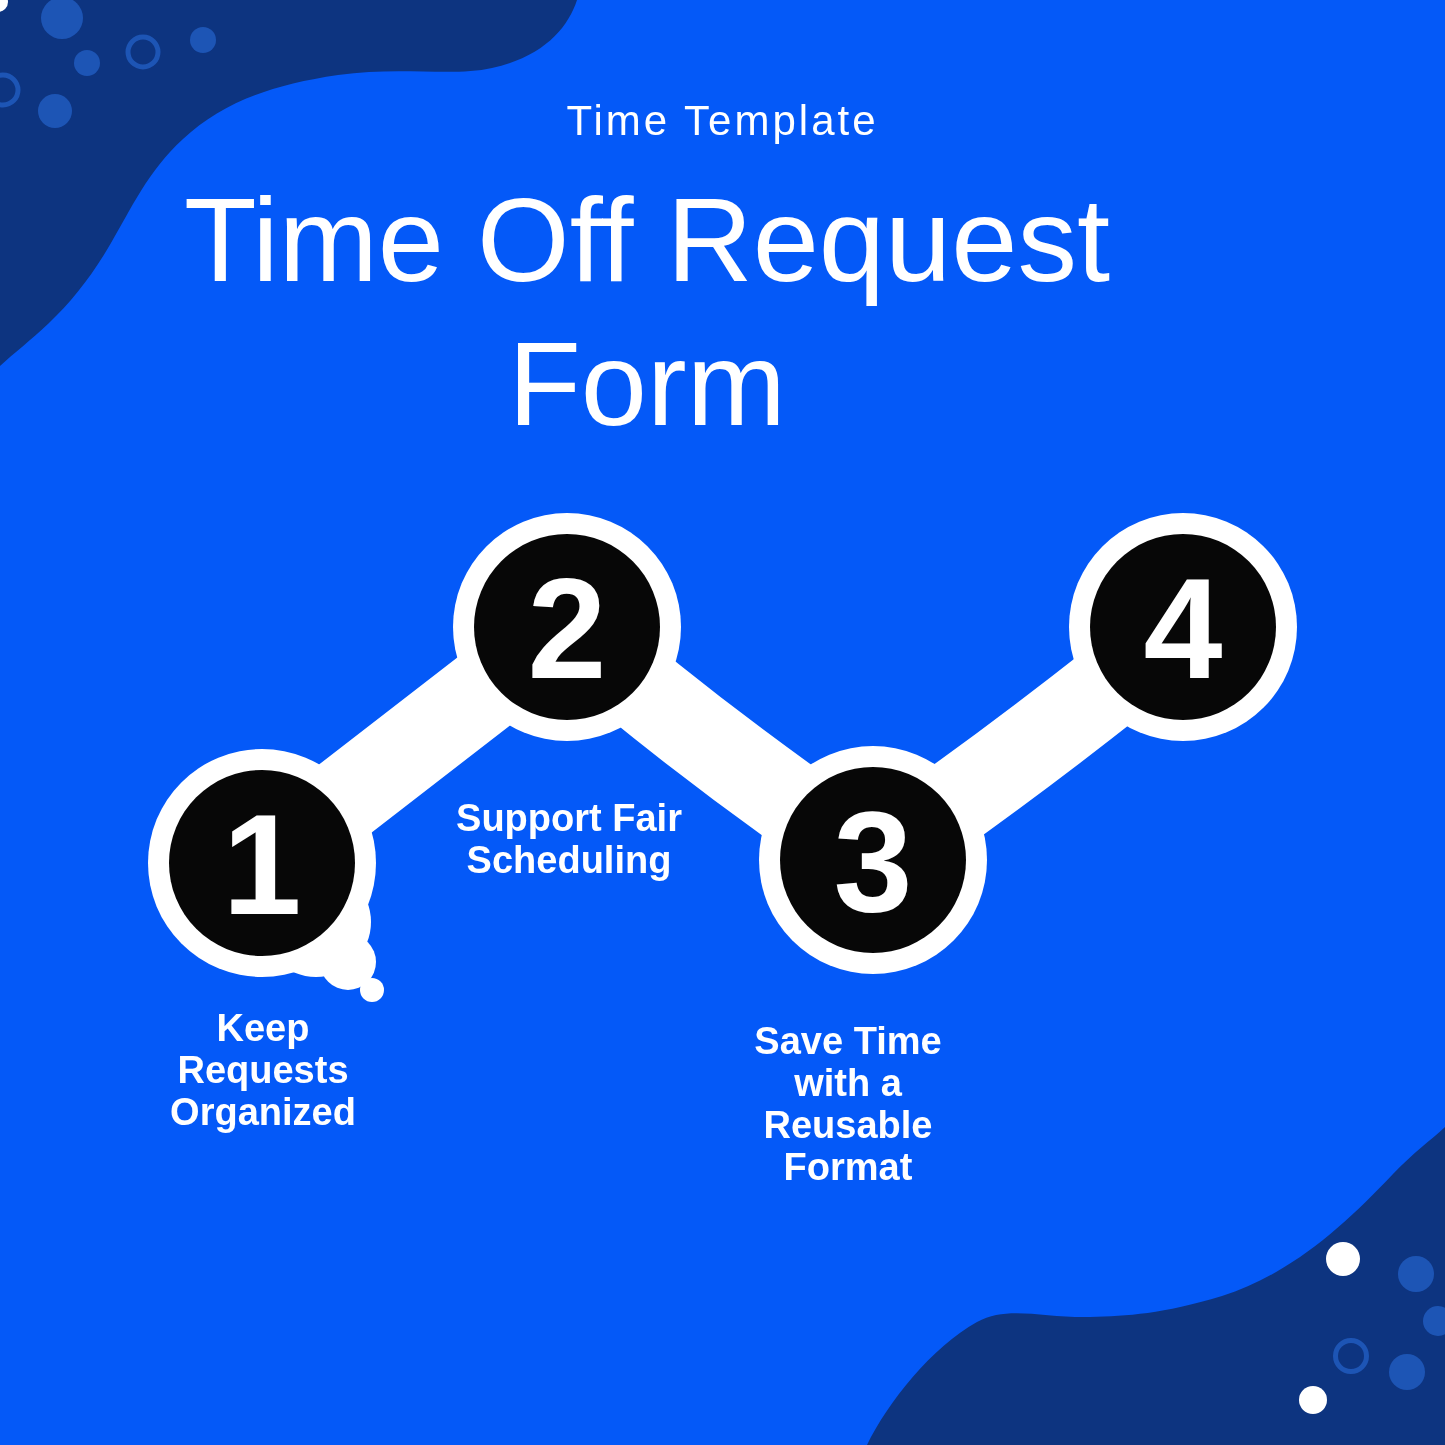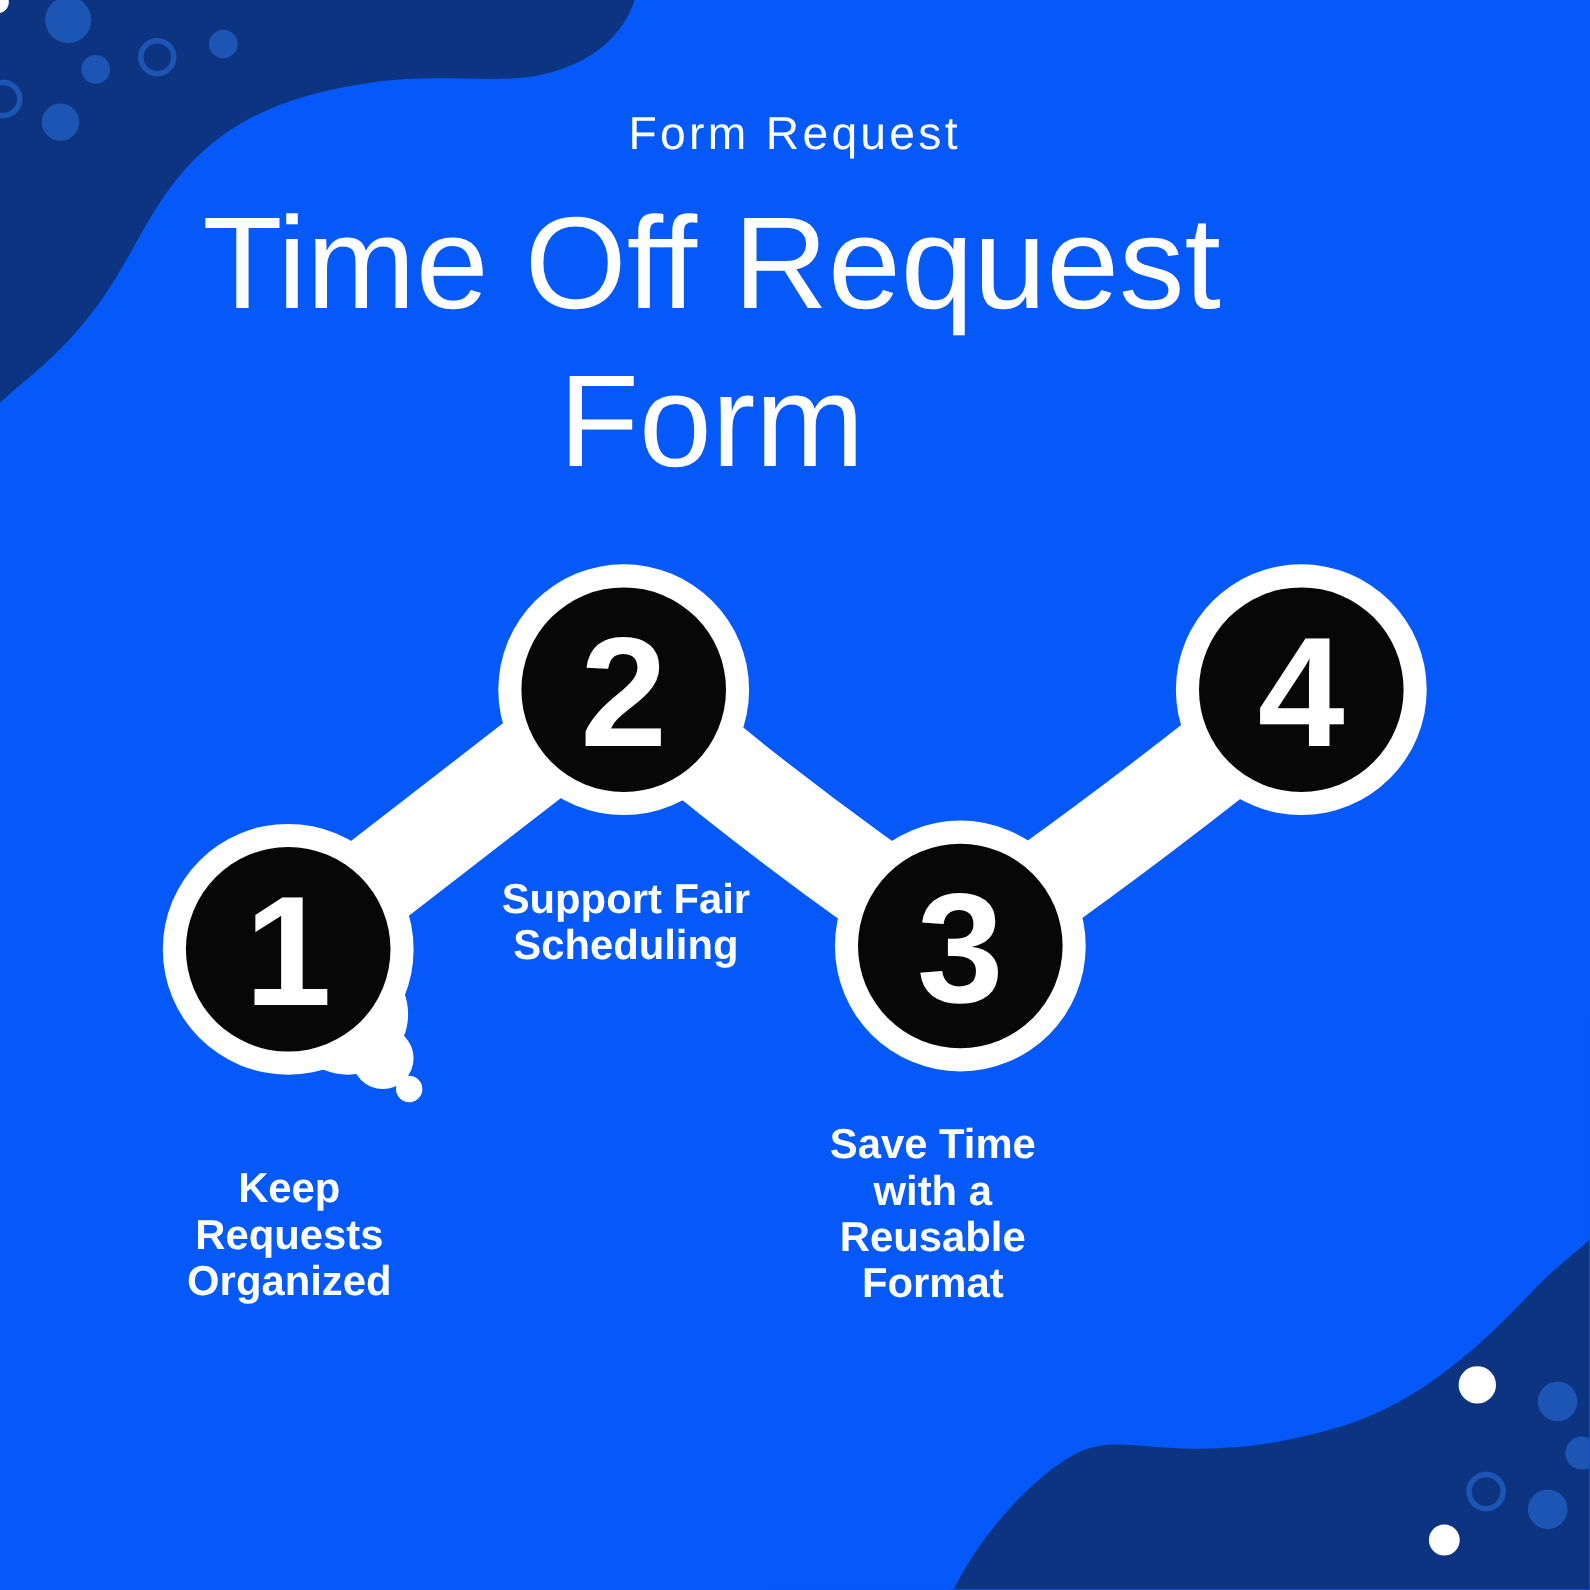--- a/index.html
+++ b/index.html
@@ -34,21 +34,21 @@
     color:var(--title_text);
     white-space:pre-line;
   }
   .step-label{
     position:absolute;
     text-align:center;
     font-size:38px;font-weight:600;line-height:42px;
     color:var(--label_text);
     white-space:pre-line;
   }
-  .step-label.l1{left:113px;top:1060px;width:300px;}
+  .step-label.l1{left:113px;top:1007px;width:300px;}
   .step-label.l2{left:389px;top:797px;width:360px;}
   .step-label.l3{left:688px;top:1020px;width:320px;}
   .step-label.l4{left:1004px;top:804px;width:360px;}
   .num{
     font-family:"Liberation Sans", sans-serif;
     font-weight:700;
     font-size:142px;
     fill:var(--number_text);
     text-anchor:middle;
   }
@@ -115,21 +115,21 @@
       <circle cx="873" cy="860" r="93" fill="var(--node_circle)"></circle>
       <circle cx="1183" cy="627" r="93" fill="var(--node_circle)"></circle>
 
       <text class="num" x="262" y="914">1</text>
       <text class="num" x="567" y="678">2</text>
       <text class="num" x="873" y="911">3</text>
       <text class="num" x="1183" y="678">4</text>
     </g>
   </svg>
 
-  <div class="eyebrow">Form Request</div>
+  <div class="eyebrow">Time Template</div>
   <div class="title">Time Off Request
 Form</div>
 
   <div class="step-label l1">Keep
 Requests
 Organized</div>
   <div class="step-label l2">Support Fair
 Scheduling</div>
   <div class="step-label l3">Save Time
 with a

